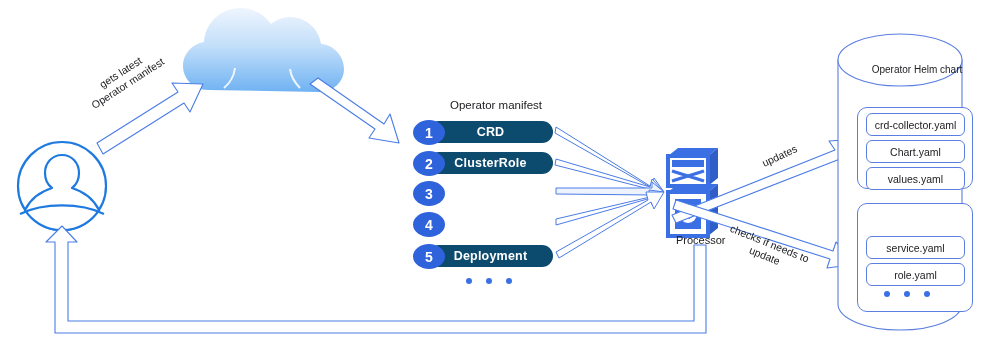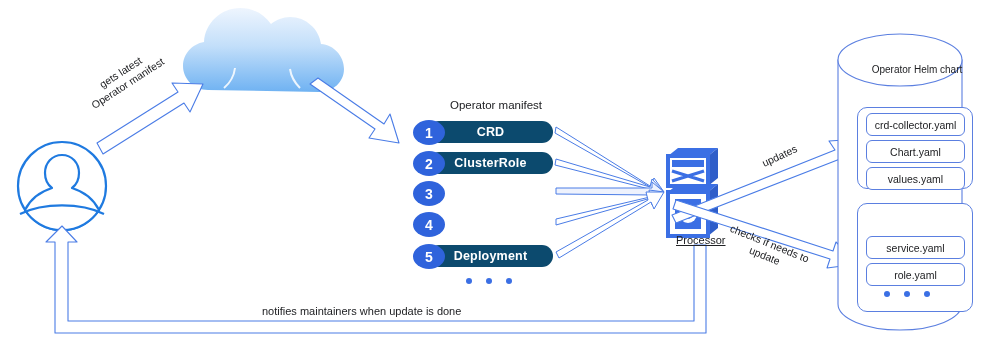--- a/index.html
+++ b/index.html
@@ -22,21 +22,21 @@
   .filegroup{position:absolute;left:857px;border:1px solid #5b7fe0;border-radius:10px;
              background:#ffffff;}
   .filebox{position:absolute;left:866px;width:97px;height:21px;border:1px solid #5b7fe0;
            border-radius:6px;background:#ffffff;font-size:10.5px;color:#202124;
            display:flex;align-items:center;justify-content:center;}
   .helm-title{left:862px;top:64px;width:110px;text-align:center;font-size:10px;color:#202124;}
 
   .dots{position:absolute;display:flex;gap:14px;align-items:center;}
   .dot{width:6px;height:6px;border-radius:50%;background:#3b6fe4;}
 
-  .proc-label{left:676px;top:234px;font-size:11px;color:#202124;text-decoration:underline;}
+  .proc-label{left:676px;top:234px;font-size:11px;color:#202124;}
   .notify-label{left:262px;top:305px;font-size:11px;color:#202124;}
 
   .rot-label{position:absolute;font-size:10.5px;color:#202124;line-height:1.25;}
   #lbl-gets{left:82px;top:90px;transform:rotate(-33deg);transform-origin:left top;text-align:center;}
   #lbl-updates{left:760px;top:158px;transform:rotate(-25deg);transform-origin:left top;}
   #lbl-checks{left:733px;top:222px;transform:rotate(22deg);transform-origin:left top;text-align:center;}
 </style>
 </head>
 <body>
 
@@ -163,15 +163,14 @@
 
   <div class="filegroup" style="top:203px;width:114px;height:107px"></div>
   <div class="filebox" style="top:236px">service.yaml</div>
   <div class="filebox" style="top:263px">role.yaml</div>
   <div class="dots" style="left:884px;top:291px">
     <span class="dot"></span>
     <span class="dot"></span>
     <span class="dot"></span>
   </div>
 
-  <div class="txt notify-label">notifies maintainers when update is done</div>
 
 </div>
 
 </body></html>

